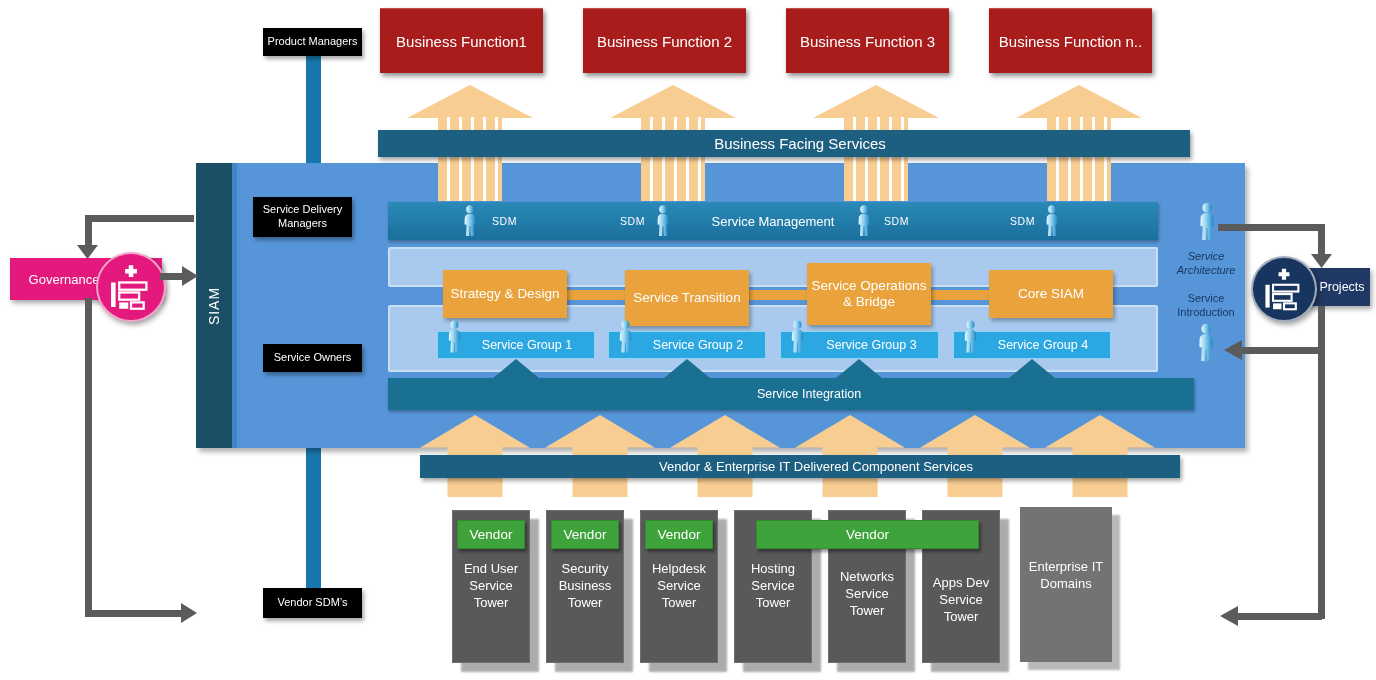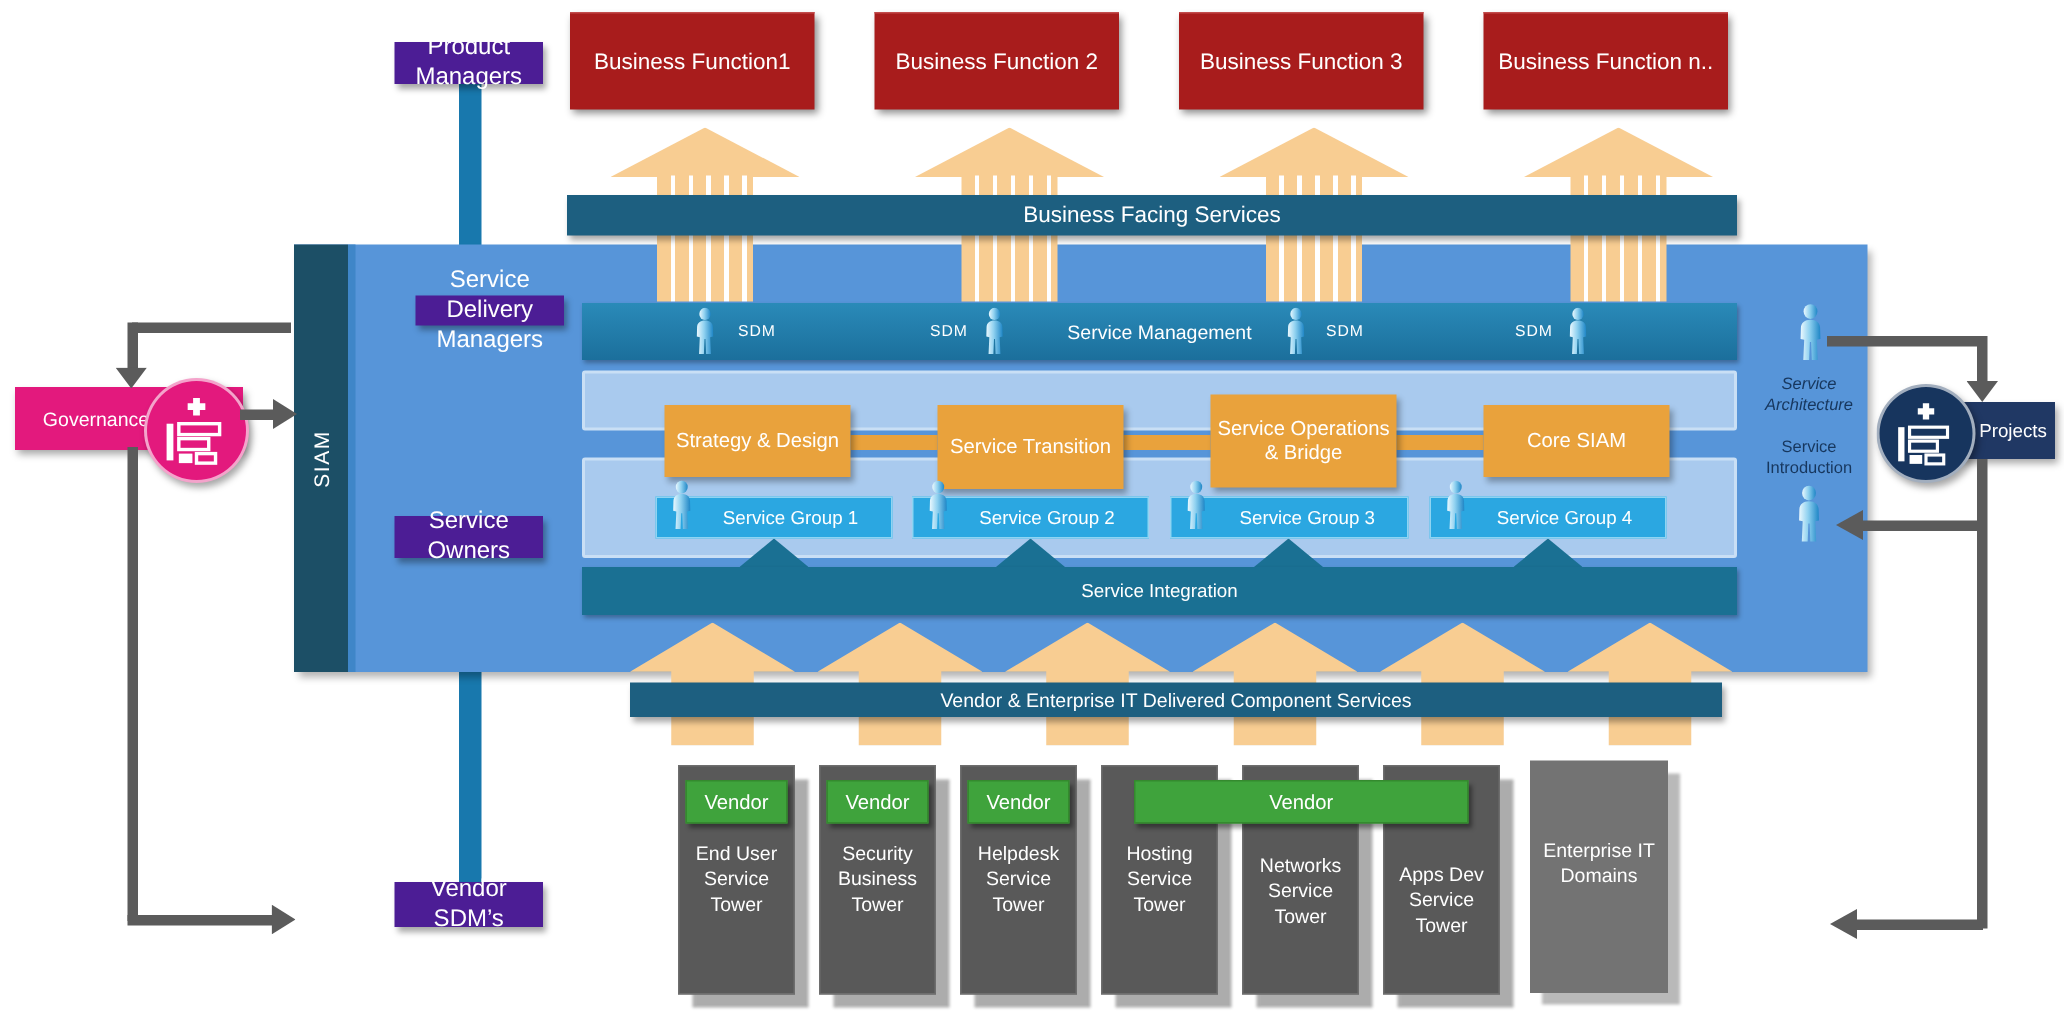--- a/index.html
+++ b/index.html
@@ -5,42 +5,42 @@
   html,body{margin:0;padding:0;background:#fff;}
   .canvas{position:relative;width:1376px;height:680px;background:#fff;overflow:hidden;
           font-family:"Liberation Sans",sans-serif;}
   .abs{position:absolute;}
   .ctr{display:flex;align-items:center;justify-content:center;text-align:center;}
 
   
   .bf{background:#a81c1c;color:#fff;font-size:15px;box-shadow:2px 3px 5px rgba(0,0,0,.45);
       border-top:1px solid #c24b4b;}
   
-  .banner{background:#1d5f80;color:#fff;box-shadow:2px 3px 4px rgba(0,0,0,.35);}
+  .banner{background:#1d5f80;color:#fff;box-shadow:2px 3px 4px rgba(0,0,0,.35);padding-left:32px;}
   
   .panel{background:#5795d9;box-shadow:3px 4px 5px rgba(0,0,0,.3);}
   .siam-bar{background:#1c4f66;}
   .siam-sliver{background:#3f86c8;}
   .siam-text{color:#fff;font-size:14px;letter-spacing:1px;transform:rotate(-90deg);transform-origin:center;}
   .sm-bar{background:linear-gradient(#2a8ab8,#1b6f9c);color:#fff;box-shadow:1px 2px 3px rgba(0,0,0,.3);}
   .sdm-txt{color:#fff;font-size:10.5px;letter-spacing:.6px;}
   .band{background:#a9caee;border:2px solid #c9dff5;border-radius:2px;}
   .obox{background:#e9a23c;color:#fff;font-size:13.5px;line-height:1.2;box-shadow:2px 3px 4px rgba(0,0,0,.3);}
   .oconn{background:#e9a23c;}
   .sg{background:#2ba7e1;border:1px solid #8fd4f2;color:#fff;font-size:12.5px;}
-  .si-bar{background:#1a7093;color:#fff;font-size:12.5px;box-shadow:1px 2px 3px rgba(0,0,0,.3);}
+  .si-bar{background:#1a7093;color:#fff;font-size:12.5px;box-shadow:1px 2px 3px rgba(0,0,0,.3);padding-left:36px;}
   .si-tri{background:#1a7093;clip-path:polygon(50% 0,100% 100%,0 100%);}
   
   .a-head{background:#f8cd92;clip-path:polygon(50% 0,100% 100%,0 100%);filter:drop-shadow(1px 1px 1px rgba(0,0,0,.25));}
   .a-shaft{background:repeating-linear-gradient(90deg,#f8cd92 0 9px,#ffffff 9px 12px);}
   .a-up{background:#f8cd92;clip-path:polygon(50% 0,100% 40%,75% 40%,75% 100%,25% 100%,25% 40%,0 40%);
         filter:drop-shadow(2px 2px 1px rgba(0,0,0,.2));}
   
   .spine{background:#1878ad;}
-  .rlabel{background:#4c1d95;color:#fff;font-size:16px;line-height:1.25;box-shadow:2px 3px 4px rgba(0,0,0,.35);}
+  .rlabel{background:#000000;color:#fff;font-size:11px;line-height:1.25;box-shadow:2px 3px 4px rgba(0,0,0,.35);}
   
   .tower{background:#595959;color:#fff;font-size:13px;line-height:1.3;text-align:center;
          box-shadow:9px 9px 2px #acacac;border:1px solid #6e6e6e;}
   .tname{padding:0 3px;}
   .vbadge{background:#3fa33c;color:#fff;font-size:13.5px;box-shadow:2px 3px 3px rgba(0,0,0,.4);
           border:1px solid #348a2e;}
   .greenbox{background:#737373;color:#fff;font-size:13px;line-height:1.3;text-align:center;
             box-shadow:8px 8px 2px #b9b9b9;}
   
   .gov{background:#e3197d;color:#fff;font-size:13px;box-shadow:2px 3px 5px rgba(0,0,0,.35);}
@@ -212,21 +212,21 @@
   <div class="abs banner ctr" style="left:378px;top:130px;width:780px;height:27px;font-size:15px;">
     <span>Business Facing Services</span>
     </div>
   <div class="abs banner ctr" style="left:420px;top:455px;width:728px;height:23px;font-size:13px;">
     <span>Vendor &amp; Enterprise IT Delivered Component Services</span>
     </div>
 
   <div class="abs rlabel ctr" style="left:263px;top:28px;width:99px;height:28px;">
     <span>Product Managers</span>
     </div>
-  <div class="abs rlabel ctr" style="left:277px;top:197px;width:99px;height:20px;">
+  <div class="abs rlabel ctr" style="left:253px;top:197px;width:99px;height:40px;">
     <span>Service Delivery Managers</span>
     </div>
   <div class="abs rlabel ctr" style="left:263px;top:344px;width:99px;height:28px;">
     <span>Service Owners</span>
     </div>
   <div class="abs rlabel ctr" style="left:263px;top:588px;width:99px;height:30px;">
     <span>Vendor SDM’s</span>
     </div>
 
   <div class="abs tower" style="left:452px;top:510px;width:78px;height:153px;box-sizing:border-box;">

